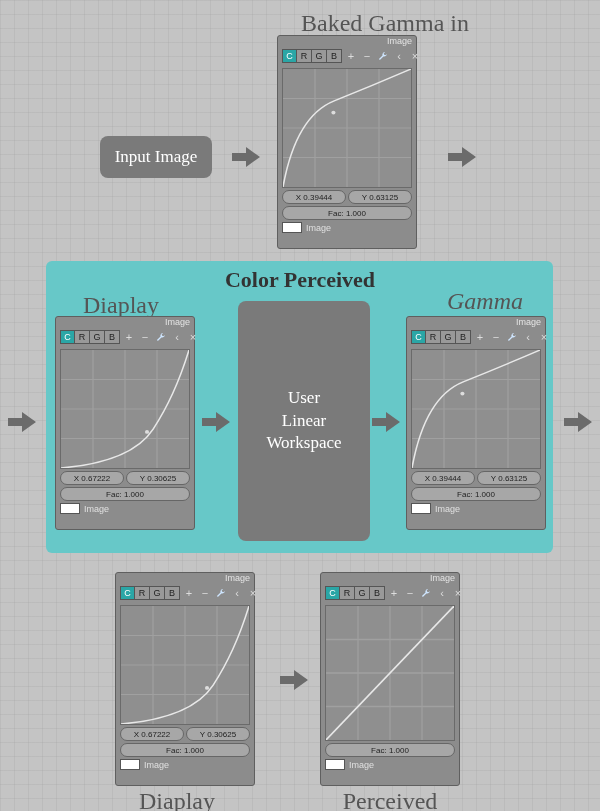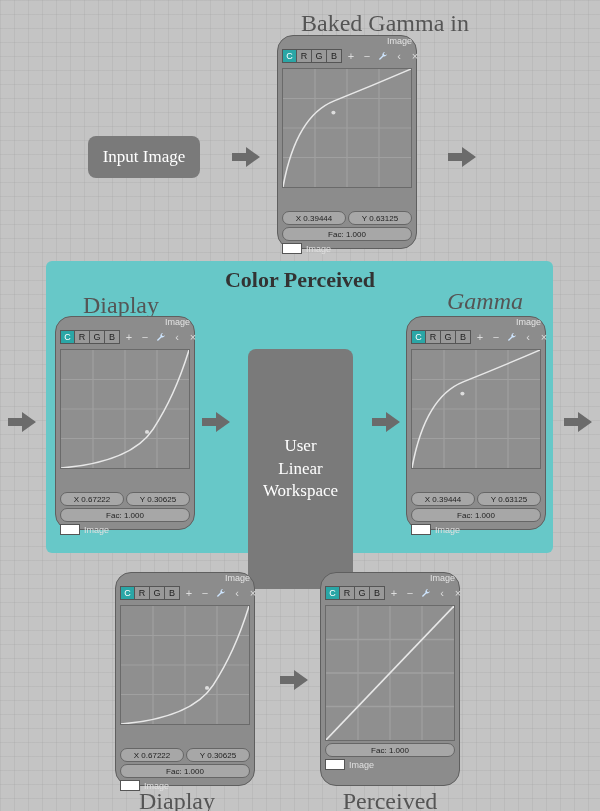--- a/index.html
+++ b/index.html
@@ -43,21 +43,21 @@
   .arrow svg { width: 100%; height: 100%; display:block; }
   .arrow-shape { fill: #6b6b6b; }
 
   
   .node {
     position: absolute;
     width: 140px;
     height: 214px;
     background: #8c8c8c;
     border: 1px solid #5f5f5f;
-    border-radius: 16px;
+    border-radius: 3px;
     font-family: Arial, Helvetica, sans-serif;
     font-size: 9px;
     color: #ddd;
   }
   .node .top { height: 12px; text-align: right; padding: 0 4px; font-size: 9px; color: #e4e4e4; }
   .node .btnrow { display: flex; align-items: center; gap: 4px; padding: 0 4px 2px 4px; height: 18px; }
   .tabset { display: flex; }
   .tab {
     width: 15px; height: 14px;
     background: #999; border: 1px solid #555;
@@ -79,37 +79,36 @@
   .curve-area svg { position:absolute; inset:0; width:100%; height:100%; }
   .grid-line { stroke: #a0a0a0; stroke-width: 1; }
   .curve-line { stroke: #e8e8e8; stroke-width: 1.2; fill: none; }
   .dot { fill: #ddd; }
   .xy-row { display:flex; gap:2px; margin: 2px 4px; }
   .numfield {
     flex:1; height:14px; background:#a7a7a7;
     border:1px solid #666; border-radius:8px;
     font-size:8px; color:#222; display:flex; align-items:center; justify-content:center;
     position:relative;
-    margin-top:21px;
   }
   .facfield {
     margin: 2px 4px; height:14px; background:#a7a7a7;
     border:1px solid #666; border-radius:8px;
     font-size:8px; color:#222; display:flex; align-items:center; justify-content:center;
   }
   .imgrow { display:flex; align-items:center; gap:4px; margin: 2px 4px 4px 4px; }
   .swatch { width: 20px; height: 11px; background: #fff; border:1px solid #555;}
   .imglabel { font-size: 9px; color:#e0e0e0; }
 </style>
 </head>
 <body>
 
 <div class="label" style="left:275px; top:10px; width:220px;">Baked Gamma in Image</div>
 
-<div class="block" style="left:88px; top:136px; width:112px; height:42px;">
+<div class="block" style="left:100px; top:136px; width:112px; height:42px;">
   <span>Input Image</span>
 </div>
 
 <div id="node-baked" class="node" style="left:277px; top:35px;">
     <div class="top">Image</div>
     <div class="btnrow">
       <div class="tabset">
         <div class="tab active">C</div>
         <div class="tab ">R</div>
         <div class="tab ">G</div>
@@ -194,21 +193,21 @@
          <div class="numfield">X 0.67222</div>
          <div class="numfield">Y 0.30625</div>
        </div>
     <div class="facfield">Fac: 1.000</div>
     <div class="imgrow">
       <div class="swatch"></div>
       <div class="imglabel">Image</div>
     </div>
   </div>
 
-<div class="block" style="left:248px; top:301px; width:105px; height:240px;margin-top:48px;">
+<div class="block" style="left:238px; top:301px; width:132px; height:240px;">
   <span style="white-space:pre-line">User
 Linear
 Workspace</span>
 </div>
 
 <div id="node-gammac" class="node" style="left:406px; top:316px;">
     <div class="top">Image</div>
     <div class="btnrow">
       <div class="tabset">
         <div class="tab active">C</div>

